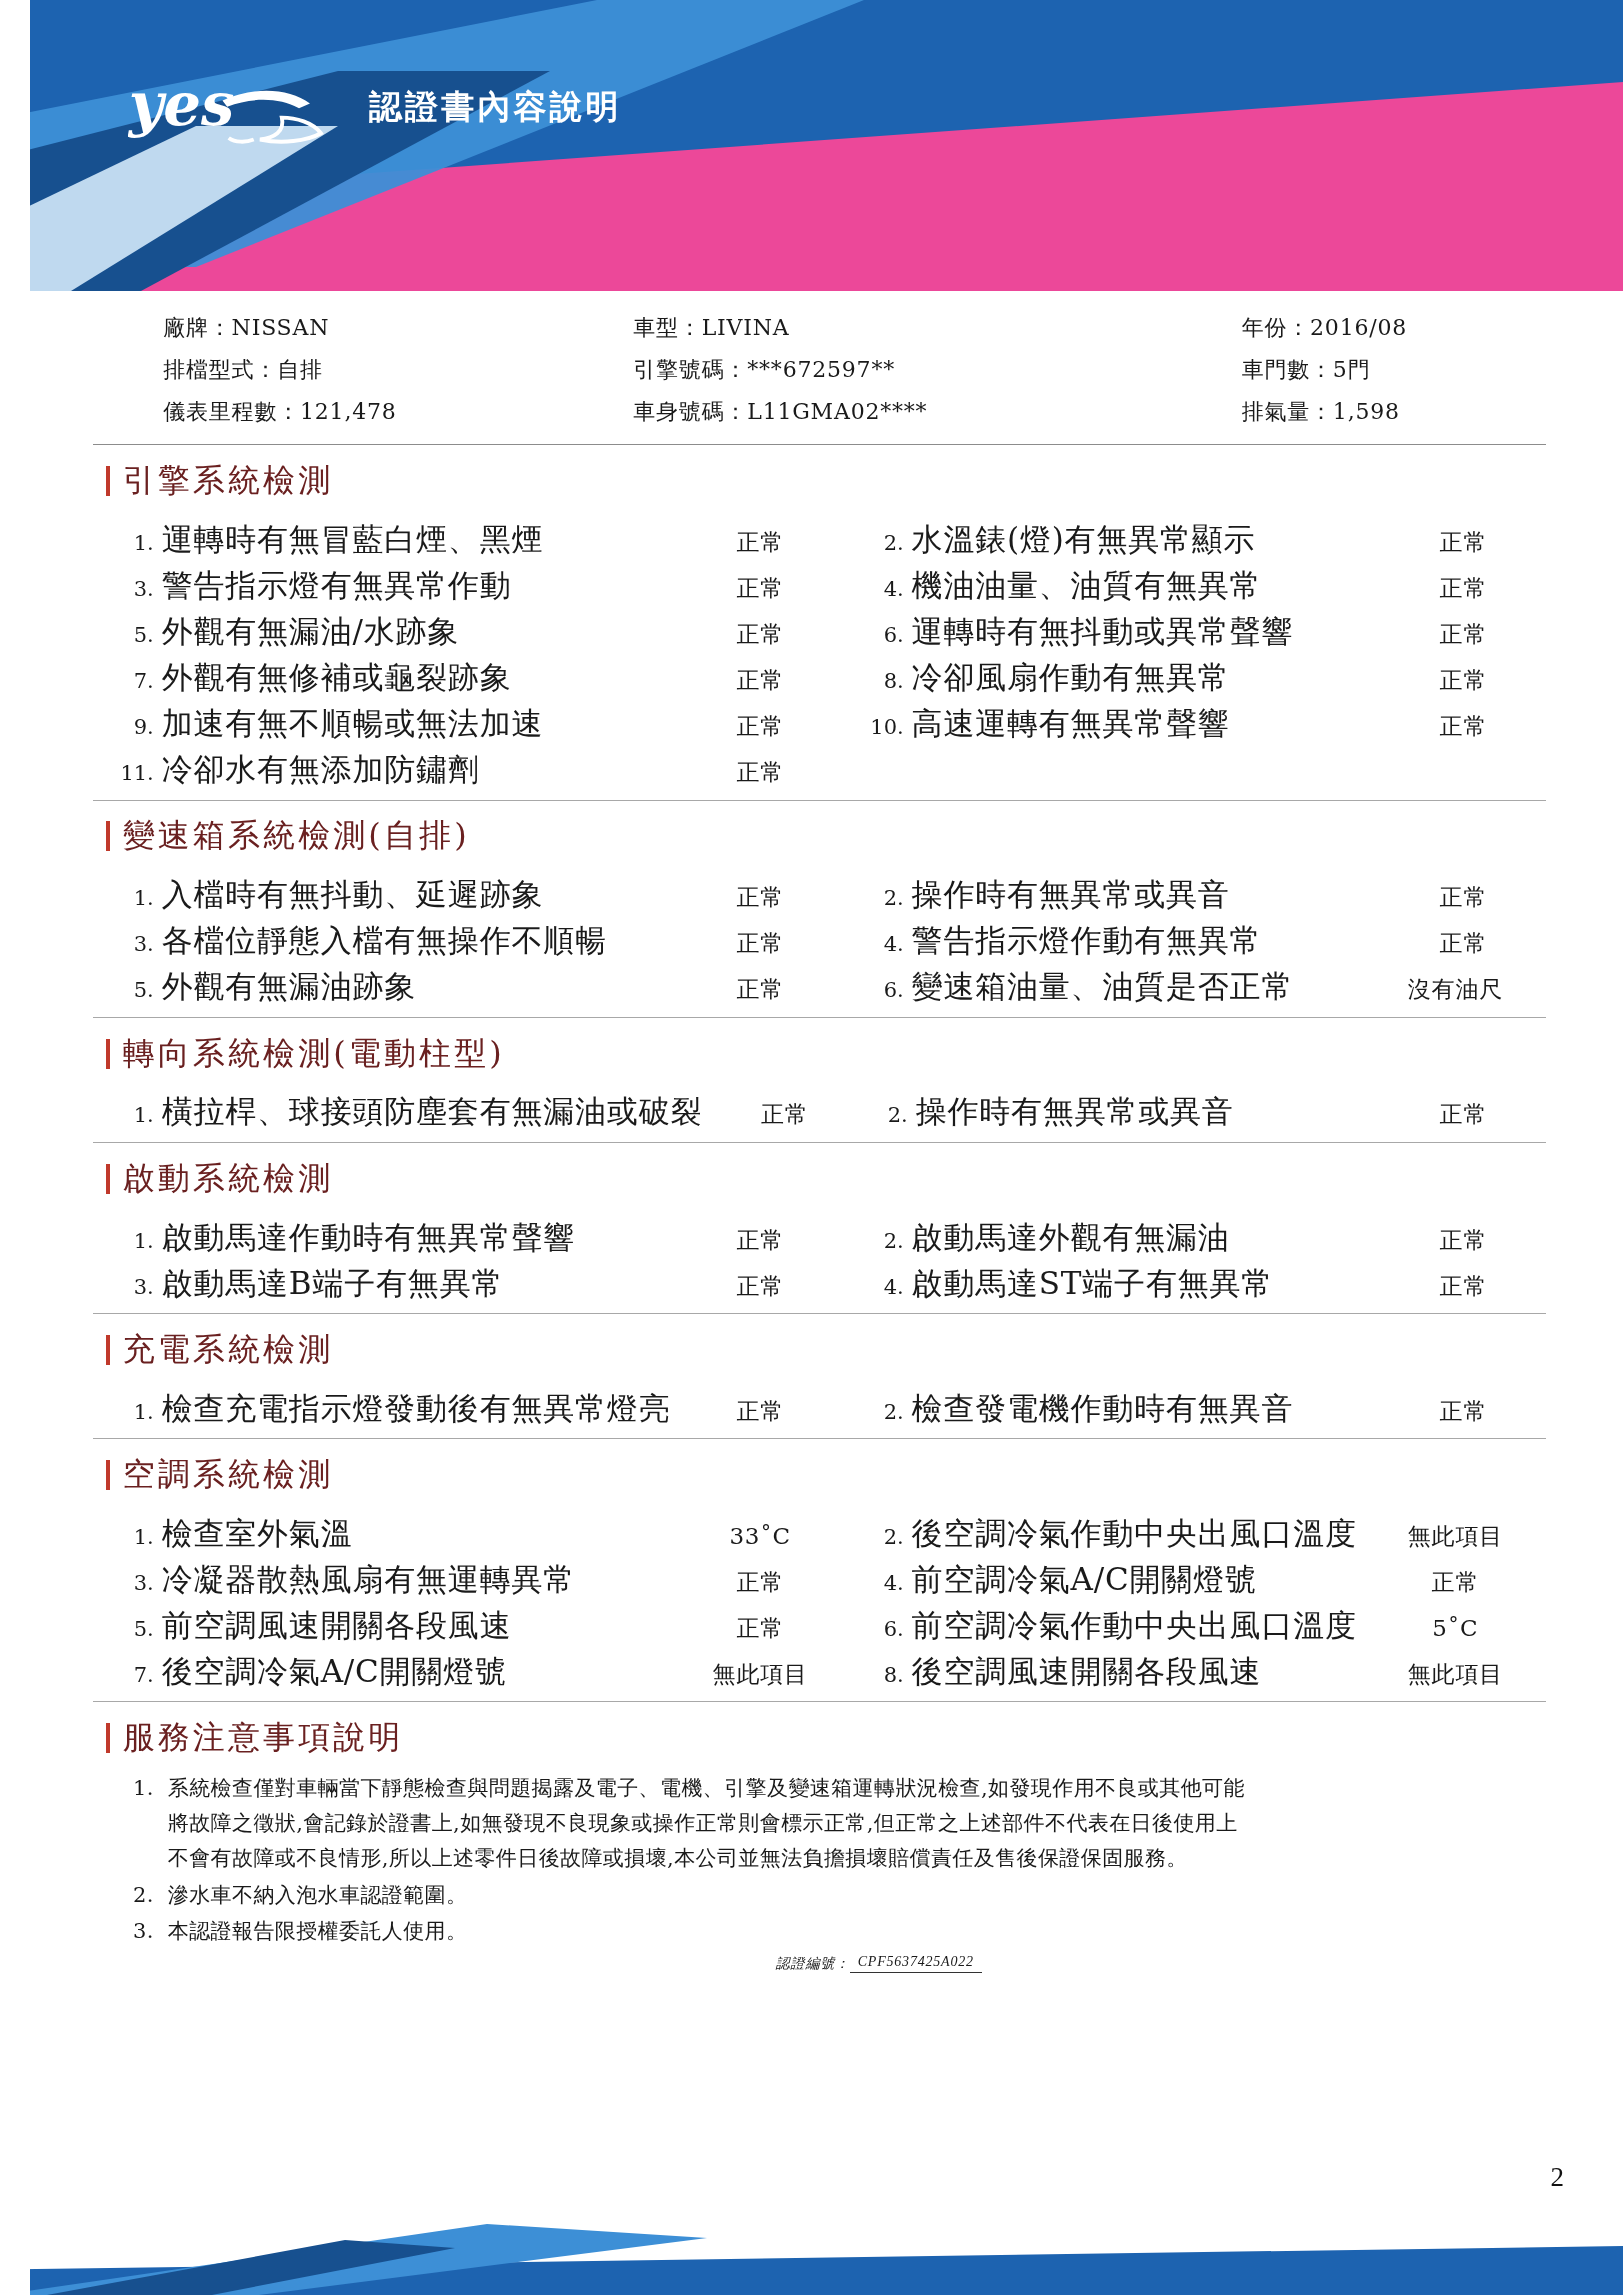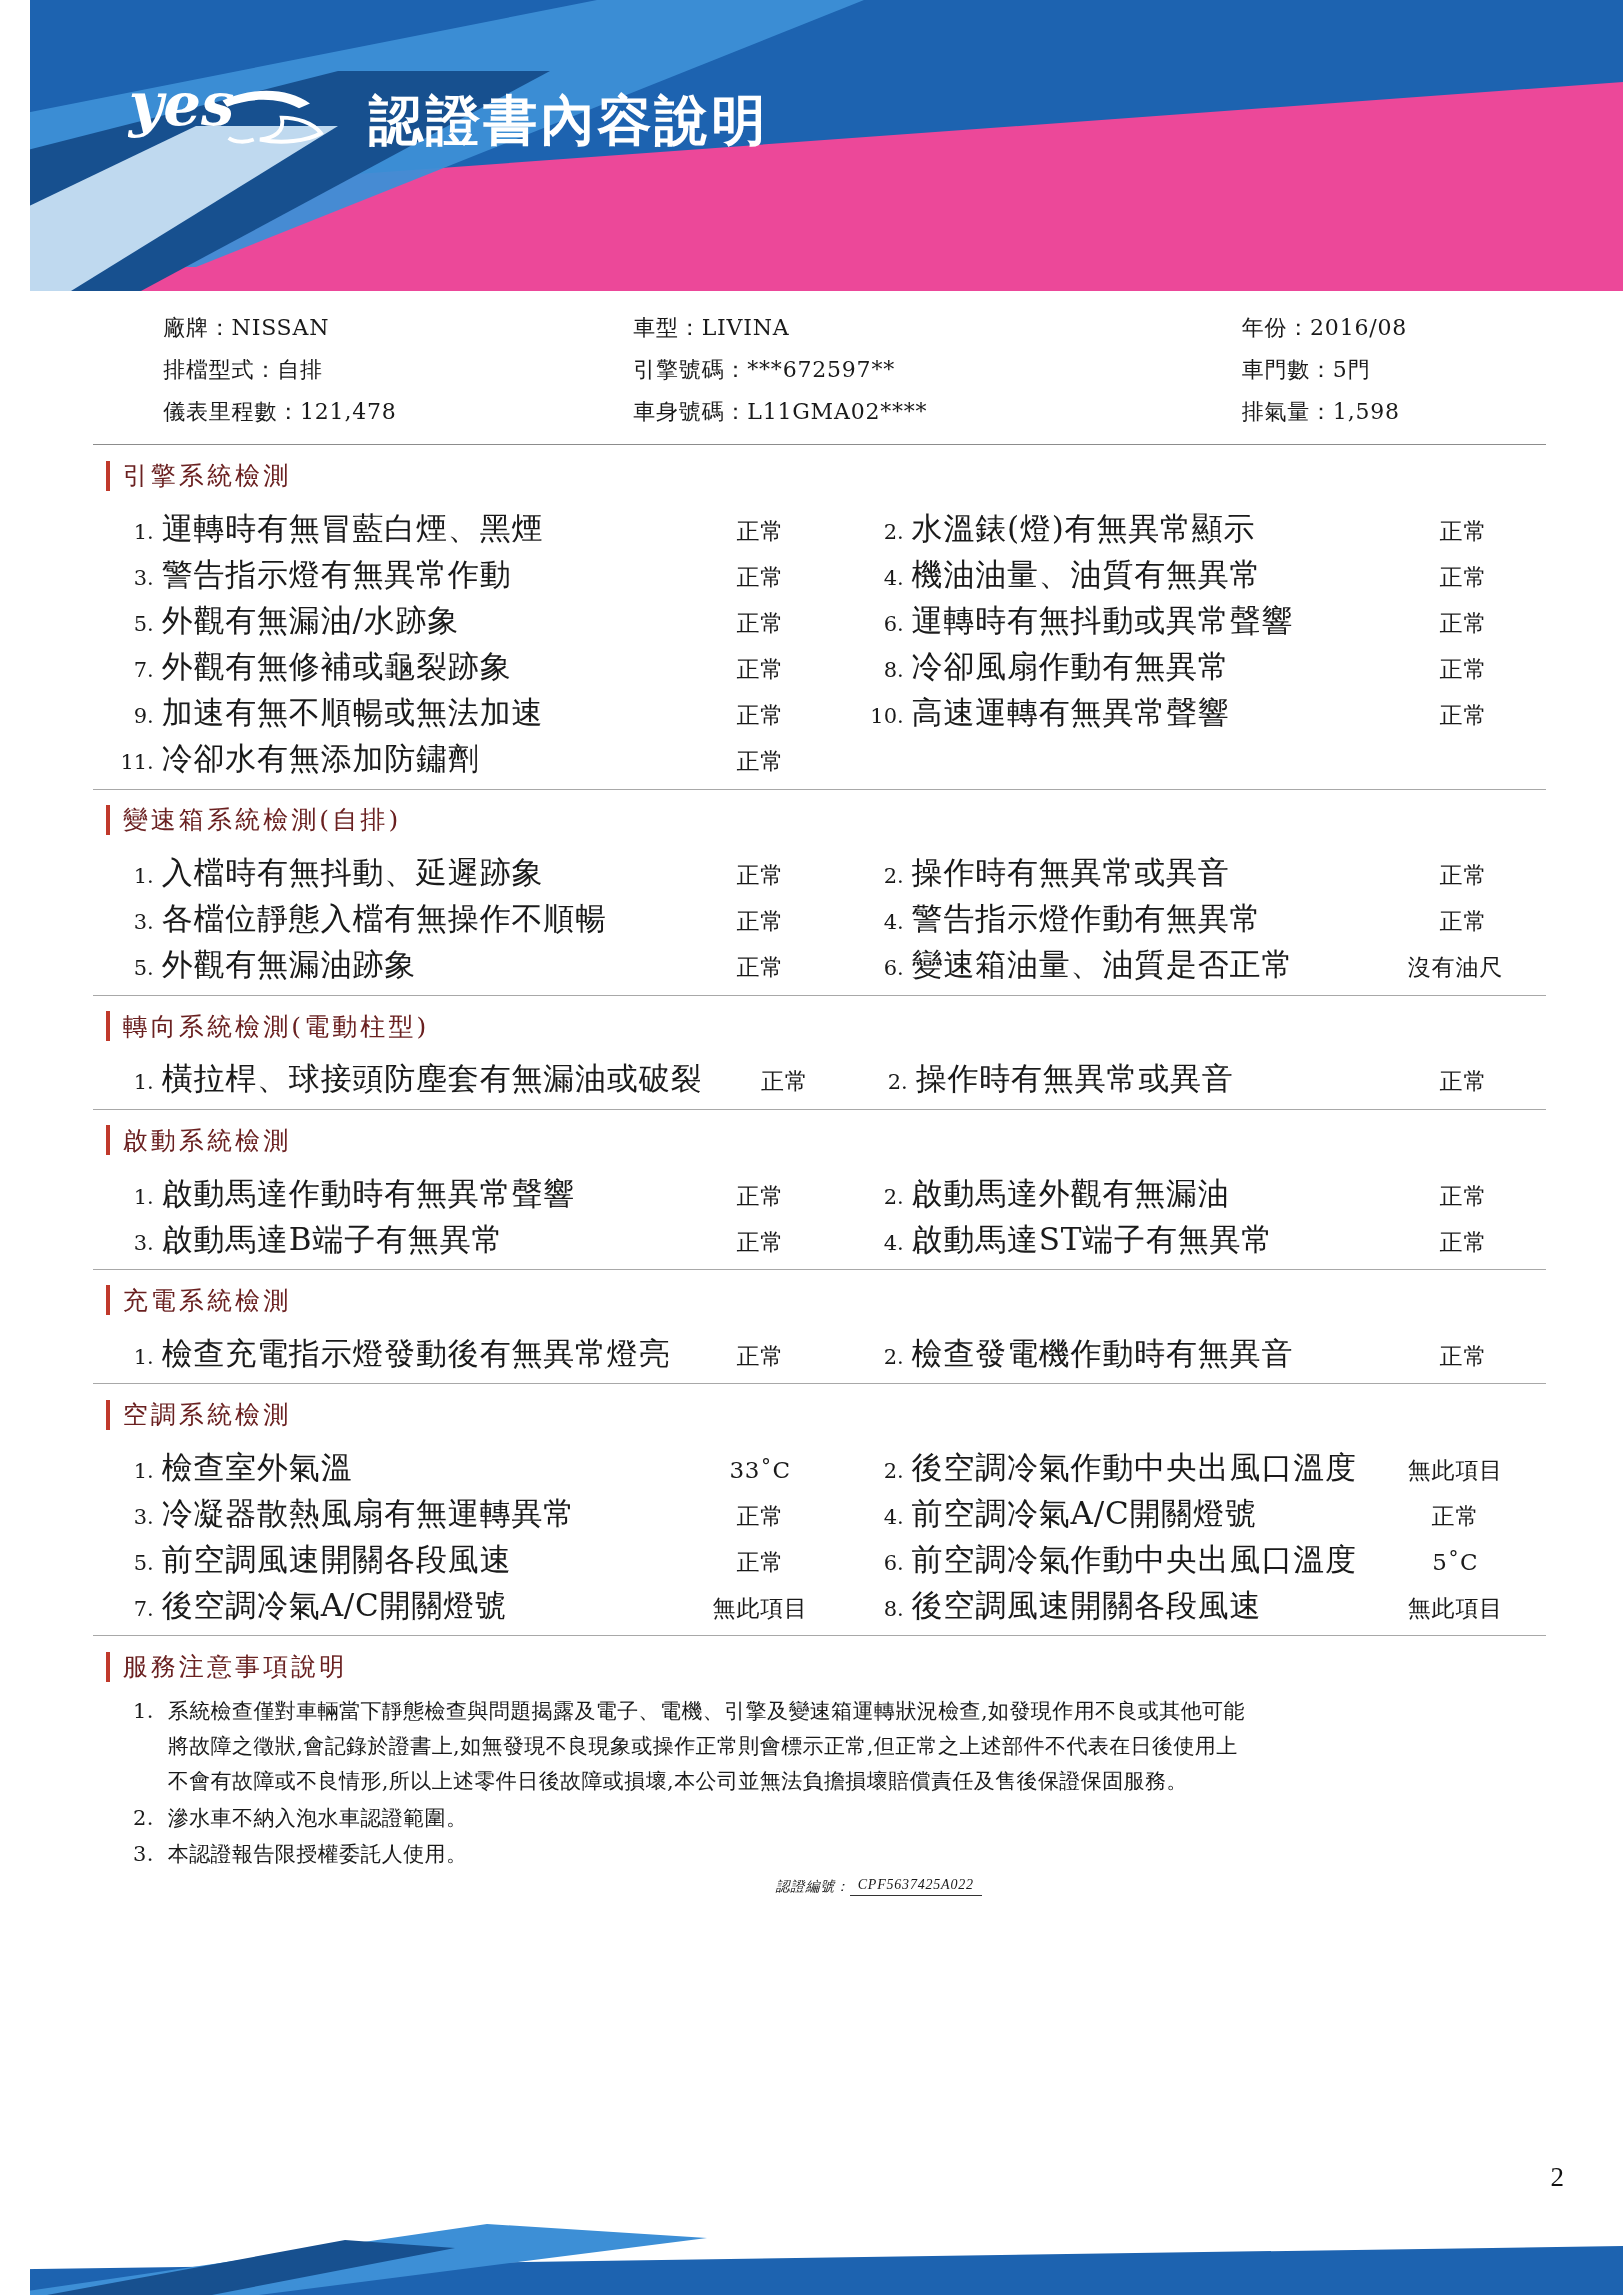--- a/index.html
+++ b/index.html
@@ -64,21 +64,21 @@
     left: 128px; top: 77px;
     width: 228px; height: 75px;
     z-index: 5;
   }
   .logo svg { display:block; }
   .hdr-title {
     position: absolute;
     left: 369px; top: 85px;
     z-index: 5;
     color: #ffffff;
-    font-size: 54px;
+    font-size: 33px;
     letter-spacing: 3.1px;
     font-family: "DejaVu Serif", serif;
     font-weight: 700;
     white-space: nowrap;
   }
 
   
   .sheet {
     position: absolute;
     left: 0; top: 291px;
@@ -123,21 +123,21 @@
     align-items: center;
     padding: 14px 0 3.1px 33px;
   }
   .section-bar {
     width: 3.9px;
     height: 30px;
     background: #c0392b;
     margin-right: 12.6px;
   }
   .section-title {
-    font-size: 25px;
+    font-size: 32px;
     color: #6a2020;
     font-family: "DejaVu Serif", serif;
     letter-spacing: 3.1px;
     white-space: nowrap;
   }
 
   
   .items {
     padding: 4.7px 19.6px 7.9px 19.6px;
   }

